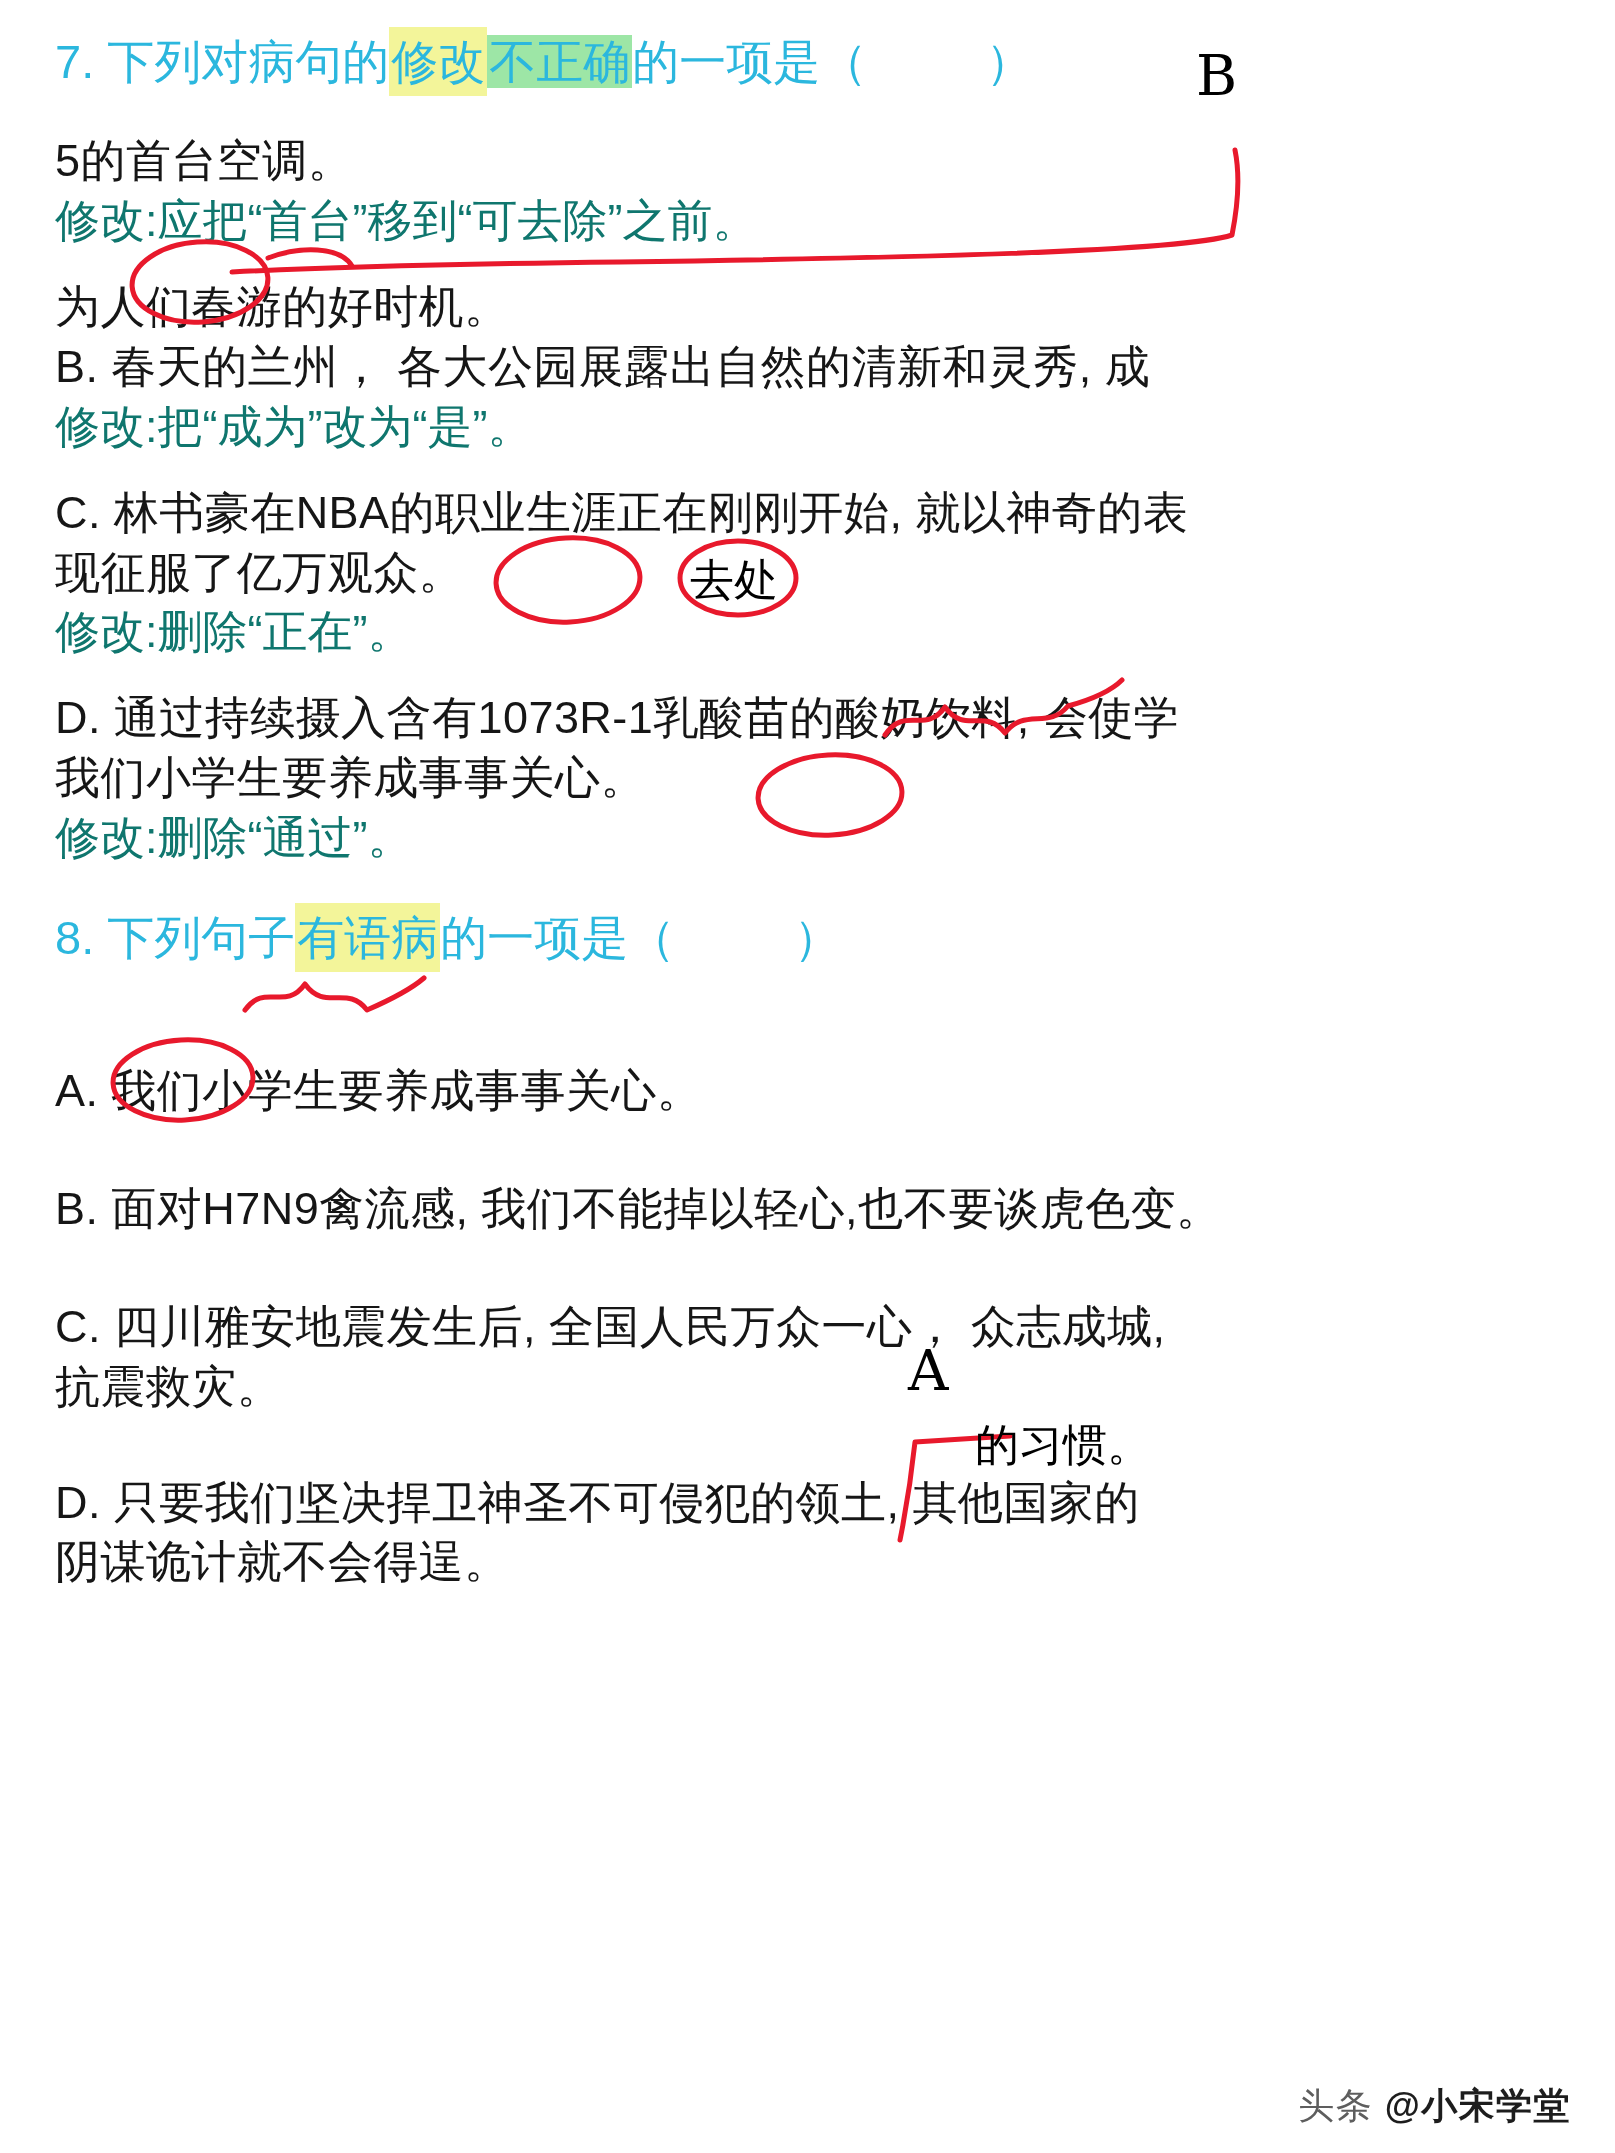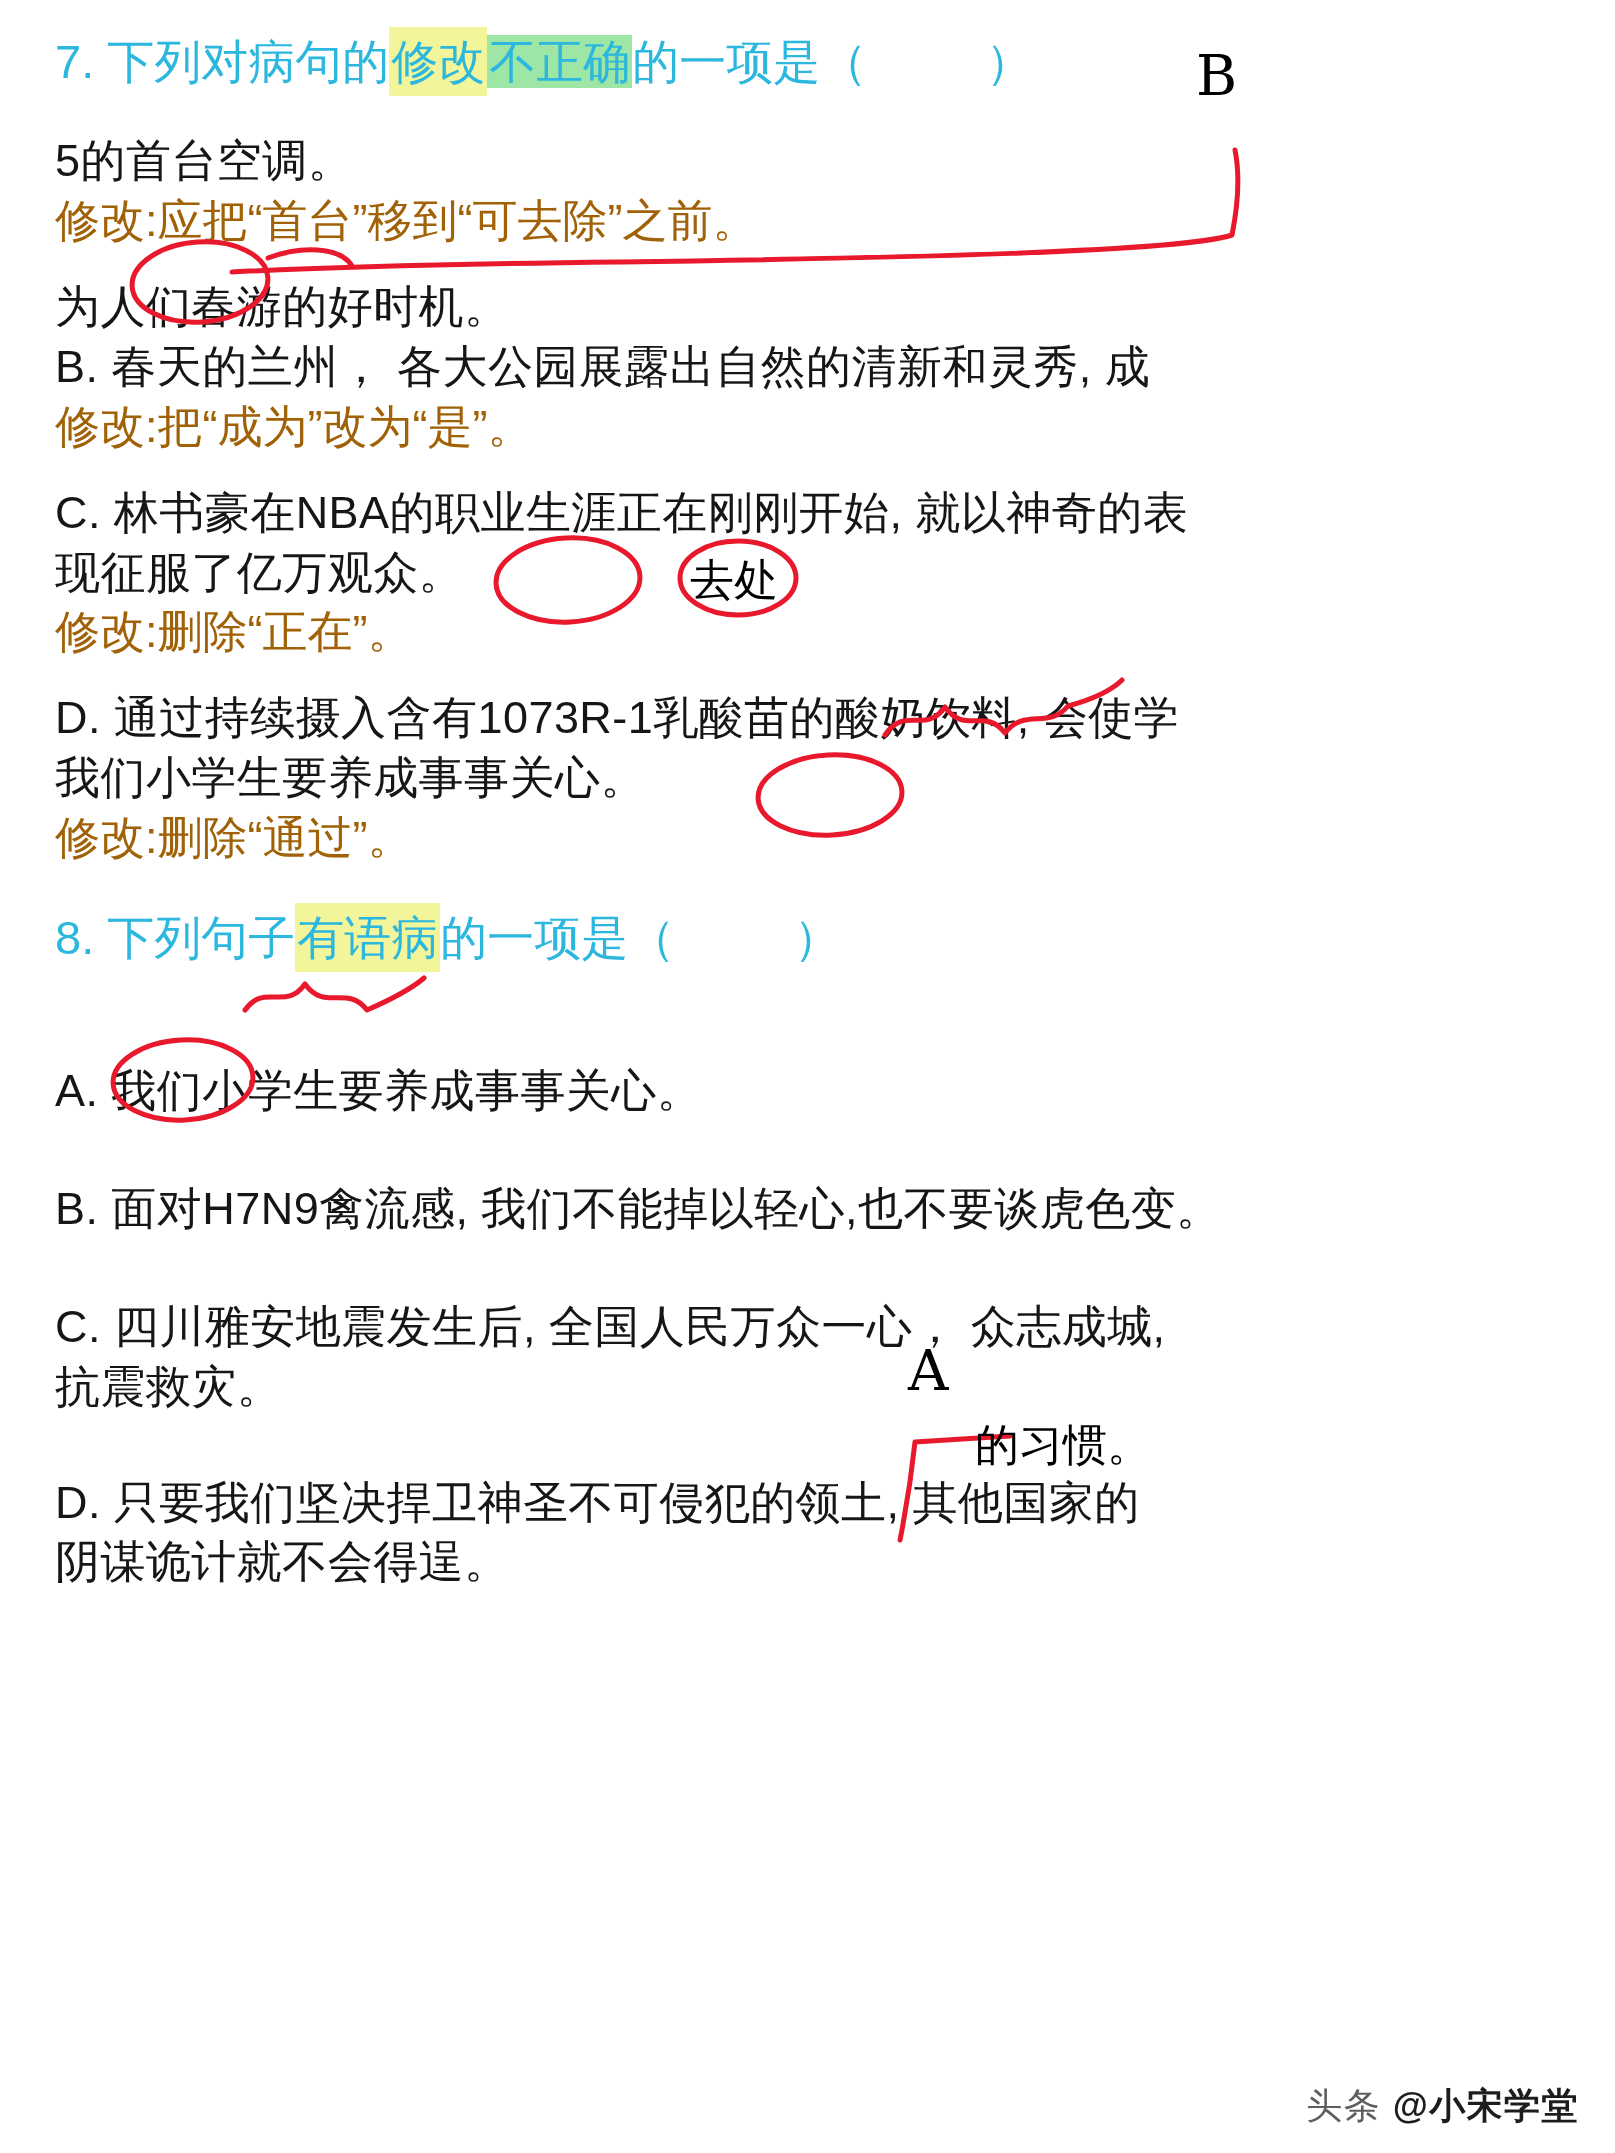--- a/index.html
+++ b/index.html
@@ -46,21 +46,21 @@
 
   
   .opt {
     font-size: 45px;
     color: #161616;
     line-height: 1.33;
     letter-spacing: 0.01em;
   }
   .fix {
     font-size: 45px;
-    color: #a16207;
+    color: #0f766e;
     line-height: 1.33;
   }
   .blk { position: relative; }
 
   .sp-lg { height: 38px; }
   .sp-md { height: 26px; }
   .ink-letter {
     font-size: 56px;
     color: #e8192c;
     font-family: "DejaVu Serif", serif;
@@ -75,21 +75,21 @@
     left: 0;
     top: 0;
     width: 1615px;
     height: 2153px;
     pointer-events: none;
   }
 
   
   .watermark {
     position: absolute;
-    right: 36px;
+    right: 44px;
     bottom: 22px;
     font-size: 36px;
     color: #3d3d3d;
     letter-spacing: 0.04em;
     margin-top: 32px;
   }
   .watermark .tt { color: #5e5e5e; }
   .watermark .nm { color: #1d1d1d; font-weight: bold; }
 </style>
 </head>

